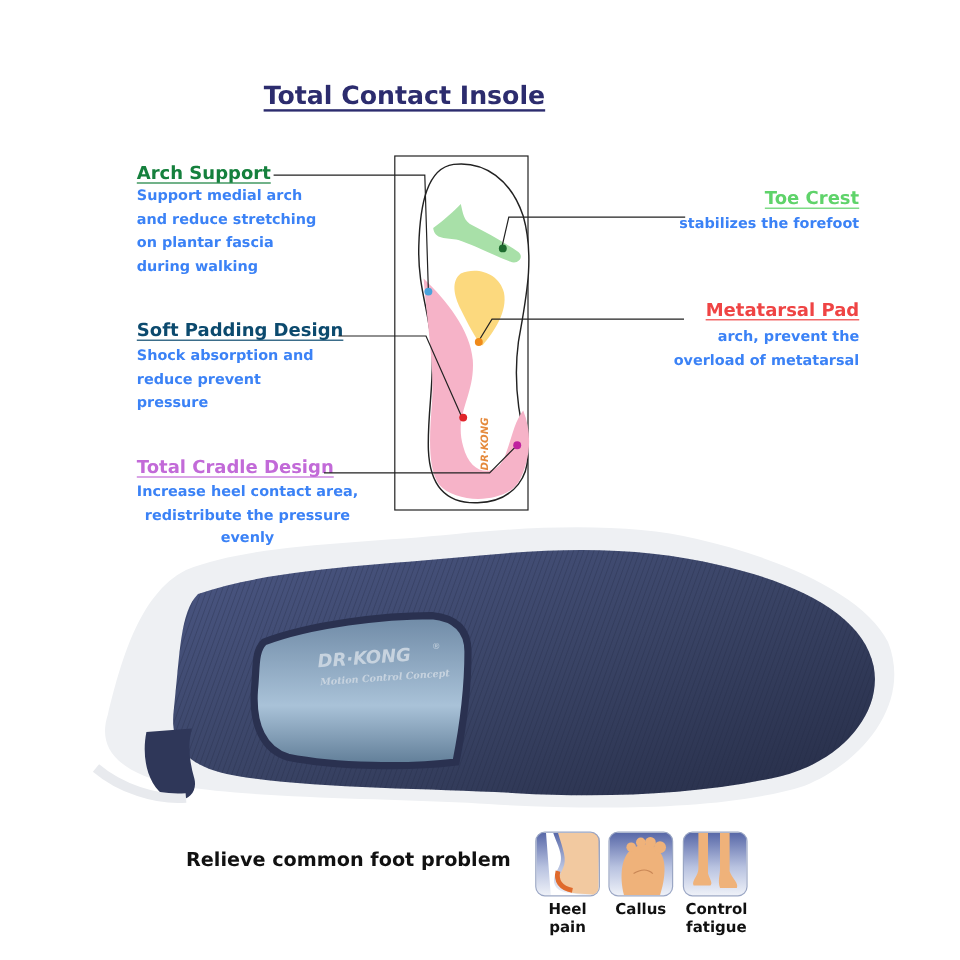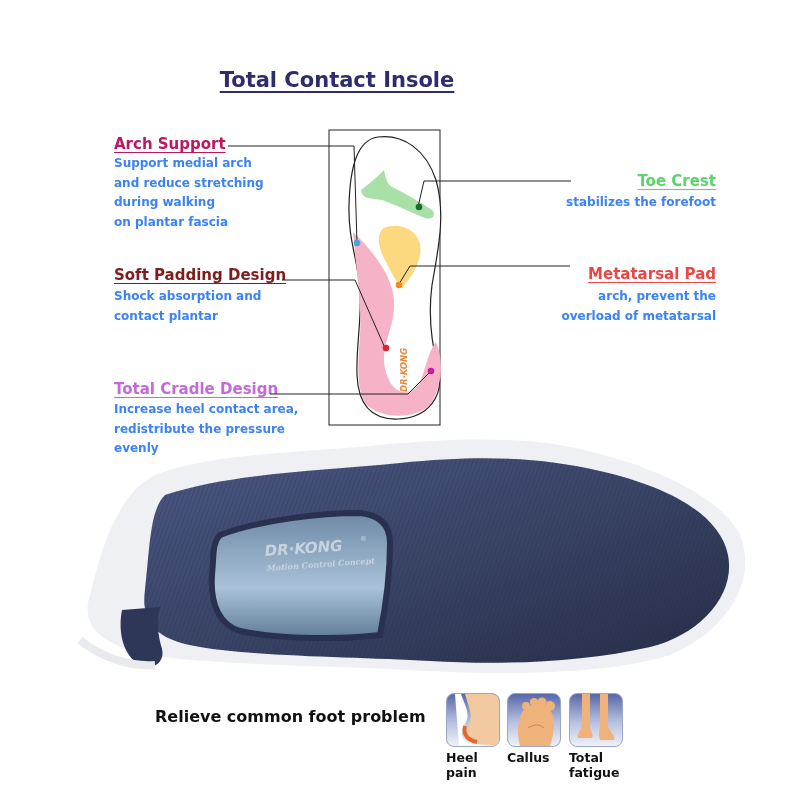--- a/index.html
+++ b/index.html
@@ -2,52 +2,53 @@
 <html><head>
 <meta charset="utf-8">
 <style>
   html,body{margin:0;padding:0;background:#fff;}
   body{width:800px;height:800px;position:relative;overflow:hidden;font-family:"DejaVu Sans","Liberation Sans",sans-serif;color:#111;}
   .abs{position:absolute;}
   .title{left:0;width:674px;top:68px;text-align:center;font-size:21px;font-weight:bold;color:#2c2c6e;}
   .title span{text-decoration:underline;text-underline-offset:4px;text-decoration-thickness:2px;}
   .feat-h{font-size:15px;font-weight:bold;text-decoration:underline;text-underline-offset:3px;white-space:nowrap;}
   .feat-d{font-size:12px;font-weight:bold;line-height:19.5px;color:#3b82f6;}
-  .right{text-align:right;margin-top:16px;}
+  .right{text-align:right;}
   .relieve{left:155px;top:707px;font-size:16px;font-weight:bold;}
   .icon-box{width:52px;height:52px;border-radius:8px;border:1px solid #9aa6c4;background:linear-gradient(180deg,#5868a8 0%,#b8c2e0 55%,#eef1f8 100%);overflow:hidden;}
-  .icon-lbl{font-size:12.5px;font-weight:bold;line-height:15px;}
+  .icon-lbl{font-size:12.5px;font-weight:bold;text-align:center;line-height:15px;}
   svg{display:block;}
 </style>
 </head>
 <body>
 
 <div class="abs title"><span>Total Contact Insole</span></div>
 
 <div class="abs" style="left:114px;top:135px;">
-  <div class="feat-h" style="color:#be185d;">Arch Support</div>
+  <div class="feat-h" style="color:#15803d;">Arch Support</div>
   <div class="feat-d" style="margin-top:1px;">
     <div>Support medial arch</div>
     <div>and reduce stretching</div>
+    <div>on plantar fascia</div>
     <div>during walking</div>
-    <div>on plantar fascia</div>
   </div>
 </div>
 
 <div class="abs" style="left:114px;top:266px;">
-  <div class="feat-h" style="color:#7f1d1d;">Soft Padding Design</div>
+  <div class="feat-h" style="color:#0c4a6e;">Soft Padding Design</div>
   <div class="feat-d" style="margin-top:3px;">
     <div>Shock absorption and</div>
-    <div>contact plantar</div>
+    <div>reduce prevent</div>
+    <div>pressure</div>
   </div>
 </div>
 
 <div class="abs" style="left:114px;top:380px;">
   <div class="feat-h" style="color:#c26ad8;">Total Cradle Design</div>
-  <div class="feat-d" style="margin-top:2px;">
+  <div class="feat-d" style="margin-top:2px;text-align:center;">
     <div>Increase heel contact area,</div>
     <div>redistribute the pressure</div>
     <div>evenly</div>
   </div>
 </div>
 
 <div class="abs right" style="right:84px;top:156px;">
   <div class="feat-h" style="color:#5fd36a;">Toe Crest</div>
   <div class="feat-d" style="margin-top:3px;">
     <div>stabilizes the forefoot</div>
@@ -155,16 +156,16 @@
 </div>
 
 <div class="abs" style="left:569px;top:693px;width:56px;">
   <div class="icon-box">
     <svg width="52" height="52">
       <path d="M12,0 L20,0 L20,34 C22,40 24,42 22,44 L8,44 C6,40 12,36 12,30 Z" fill="#efb27a"></path>
       <path d="M30,0 L38,0 L38,32 C40,38 46,42 44,46 L30,46 C28,40 30,36 30,30 Z" fill="#efb27a"></path>
     </svg>
   </div>
   <div class="icon-lbl" style="margin-top:3px;">
-    <div>Total</div>
+    <div>Control</div>
     <div>fatigue</div>
   </div>
 </div>
 
 </body></html>

